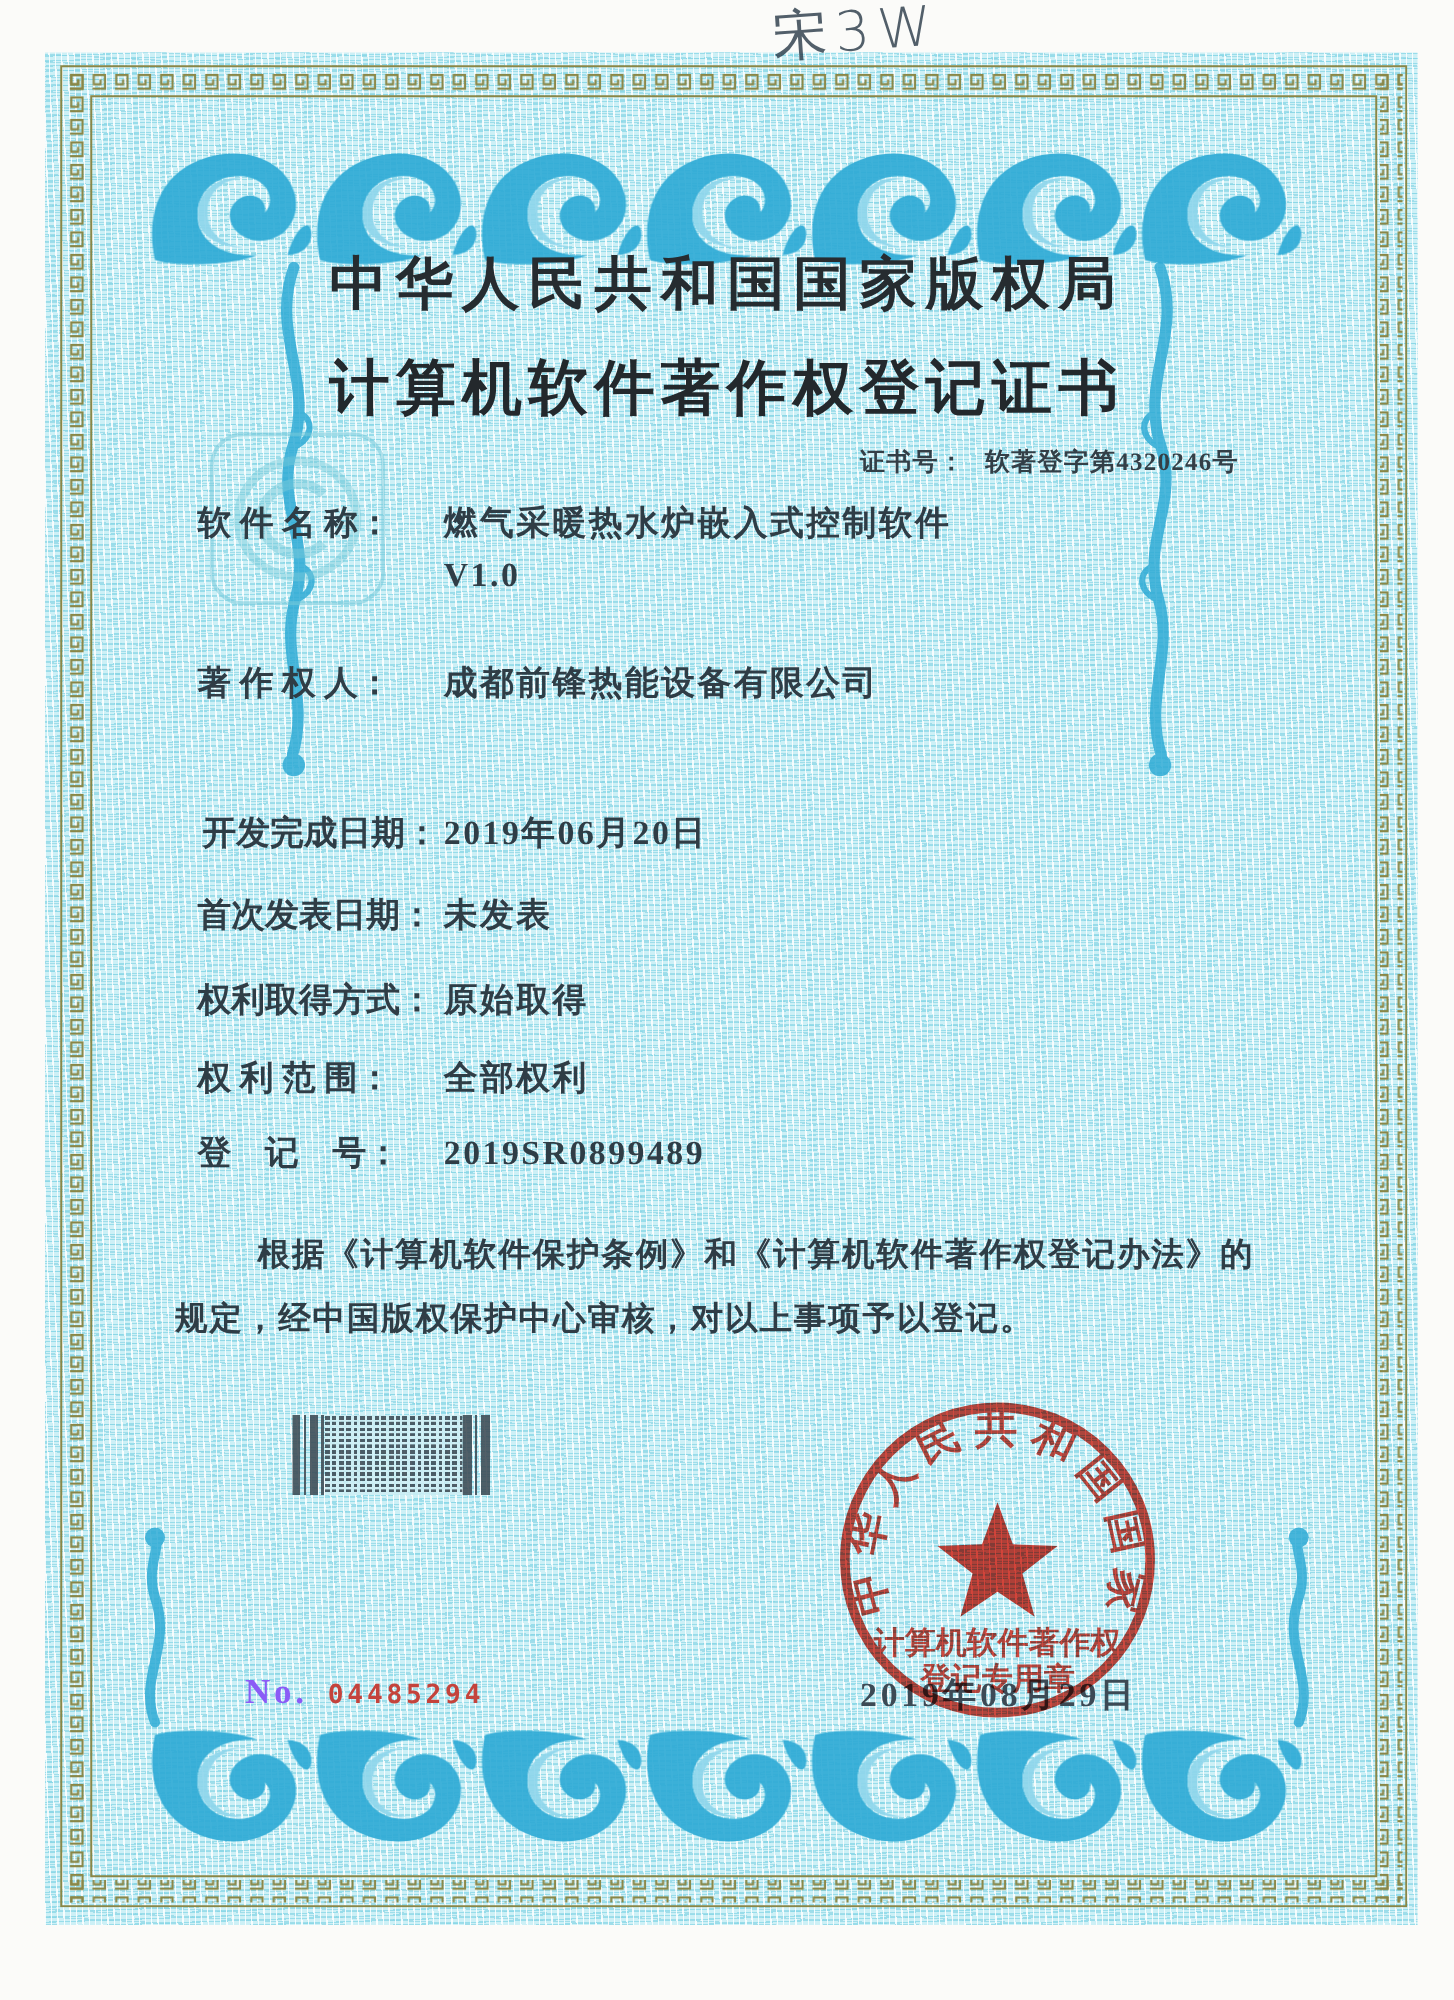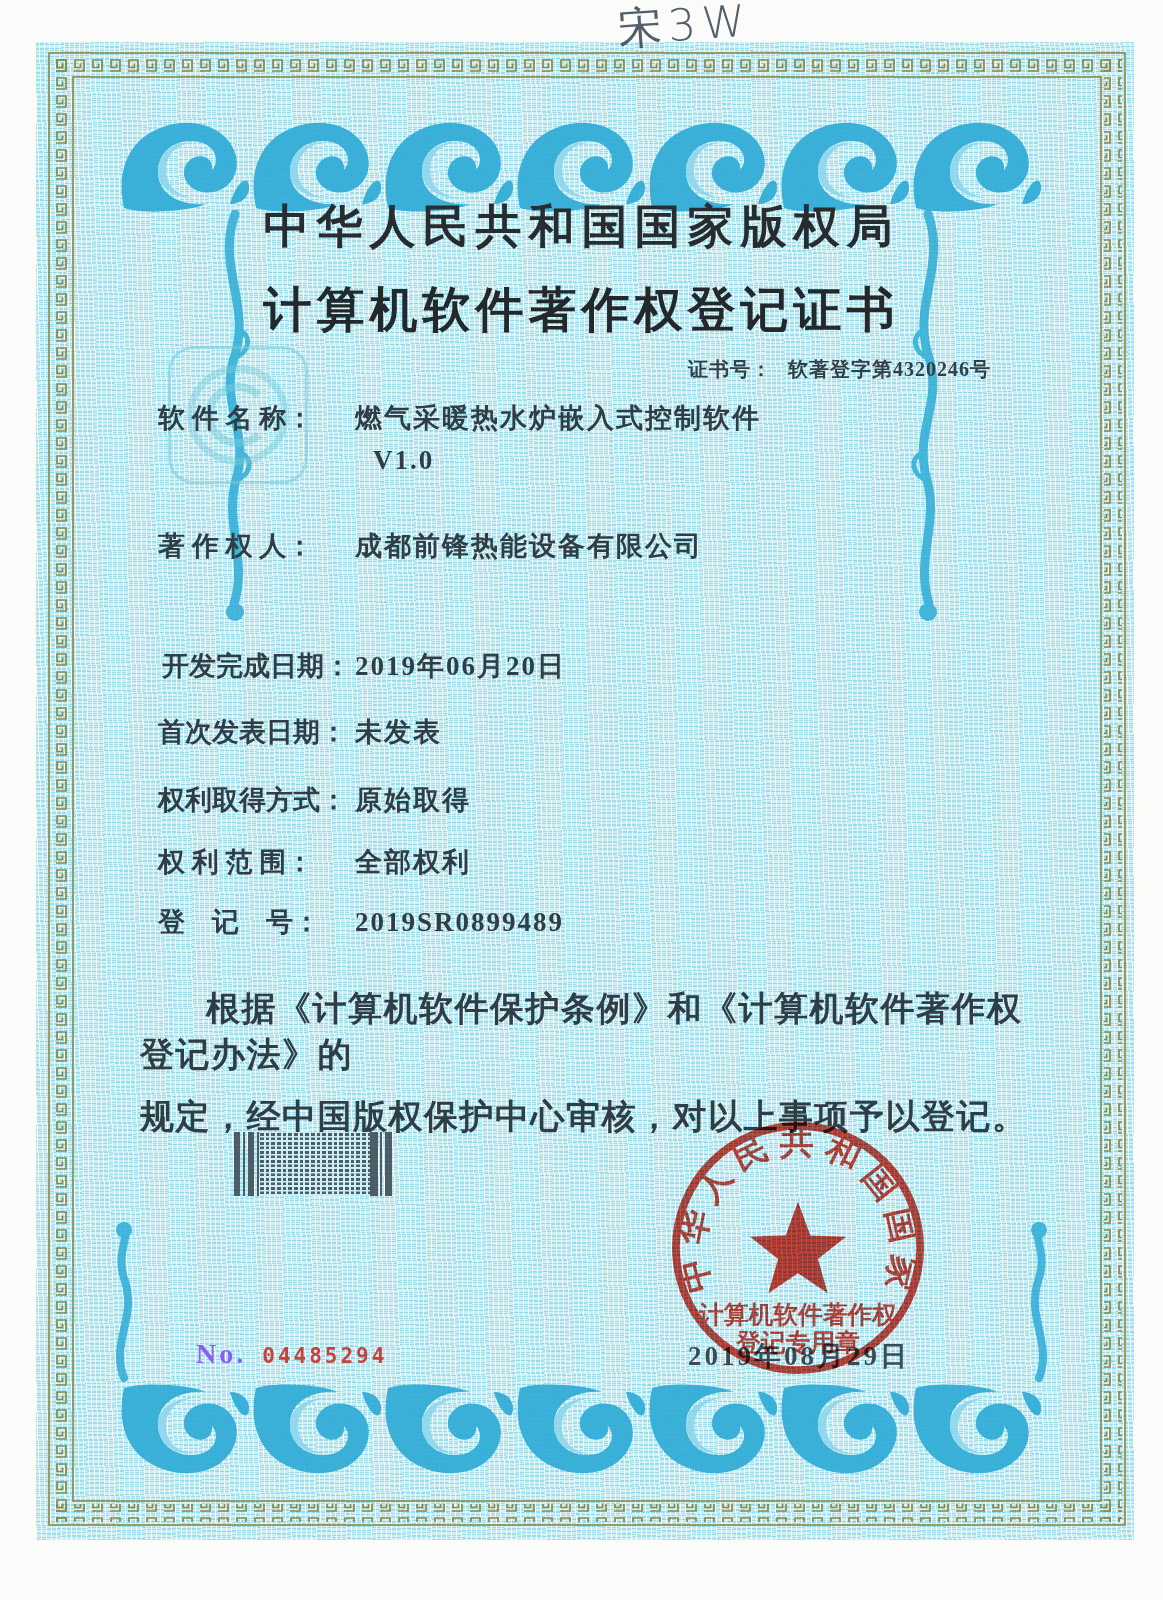--- a/index.html
+++ b/index.html
@@ -68,27 +68,27 @@
   .certno .val{margin-left:16px;}
 
   .row{
     position:absolute;left:158px;
     font-size:27px;font-weight:600;color:#2f3d46;line-height:1.25;
     white-space:nowrap;
   }
   .row .lab{display:inline-block;width:197px;vertical-align:top;}
   .row .val{letter-spacing:2px;vertical-align:top;}
   .row .vwrap{display:inline-block;vertical-align:top;}
-  .row .v2{margin-top:8px;letter-spacing:2px;margin-left:18px;}
+  .row .v2{margin-top:8px;letter-spacing:2px;}
   .r1{top:402px;} .r2{top:530px;} .r3{top:650px;text-align:center;} .r4{top:716px;}
   .r5{top:784px;} .r6{top:846px;} .r7{top:906px;}
 
   .statement{
     position:absolute;left:140px;top:986px;width:900px;
-    font-size:34px;font-weight:600;color:#2f3d46;letter-spacing:1.5px;
+    font-size:26px;font-weight:600;color:#2f3d46;letter-spacing:1.5px;
   }
   .statement .st1{text-indent:66px;}
   .statement .st2{margin-top:16px;}
 
   
   .barcode{
     position:absolute;left:234px;top:1132px;width:158px;height:64px;
     display:flex;opacity:.88;
   }
   .bc-left{width:26px;background:repeating-linear-gradient(90deg,#3c4a54 0 6px,rgba(0,0,0,0) 6px 9px,#3c4a54 9px 11px,rgba(0,0,0,0) 11px 14px);}

